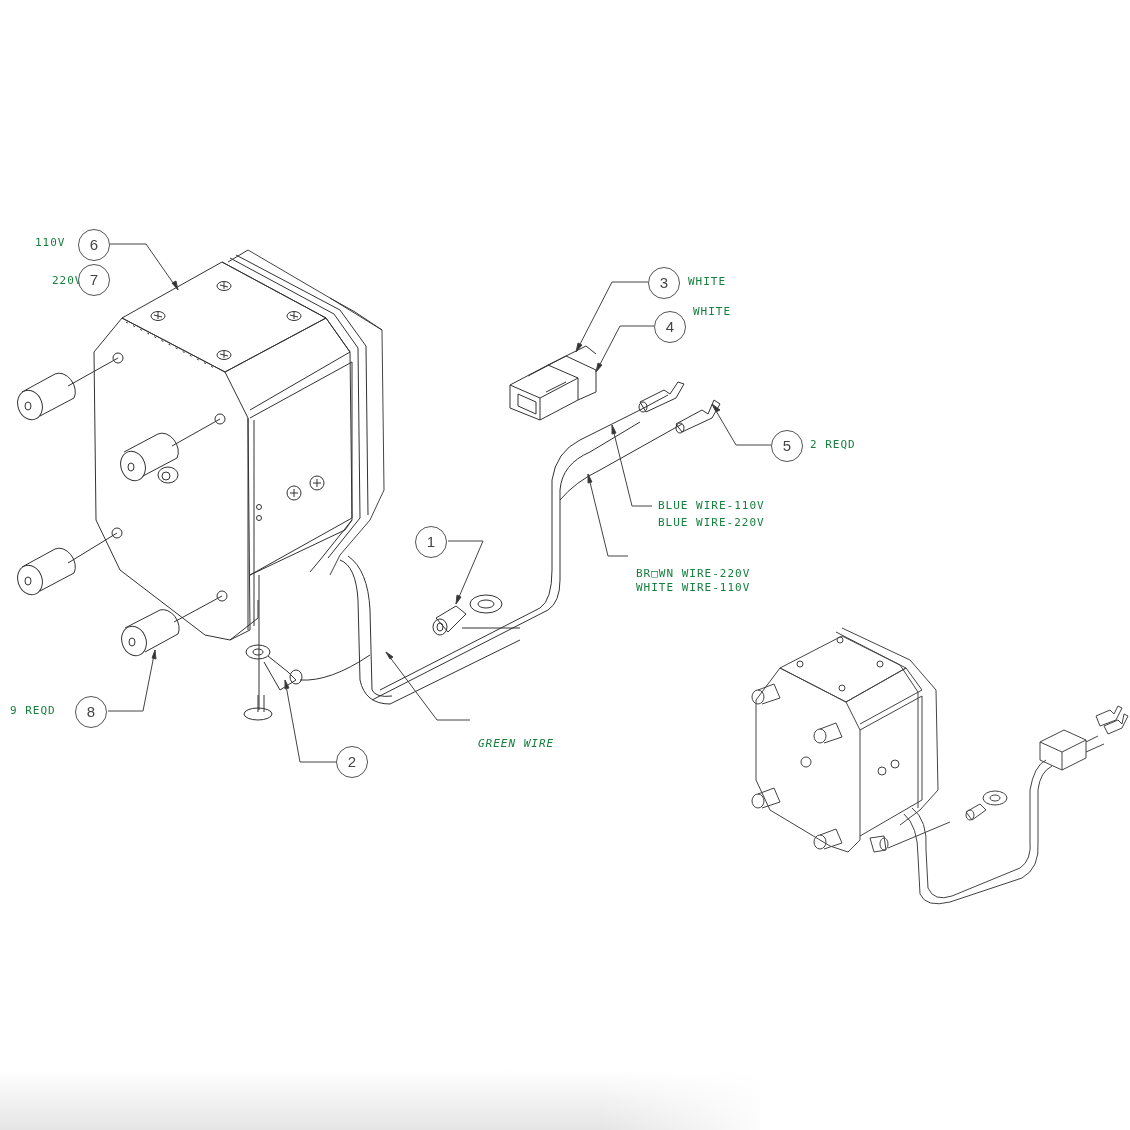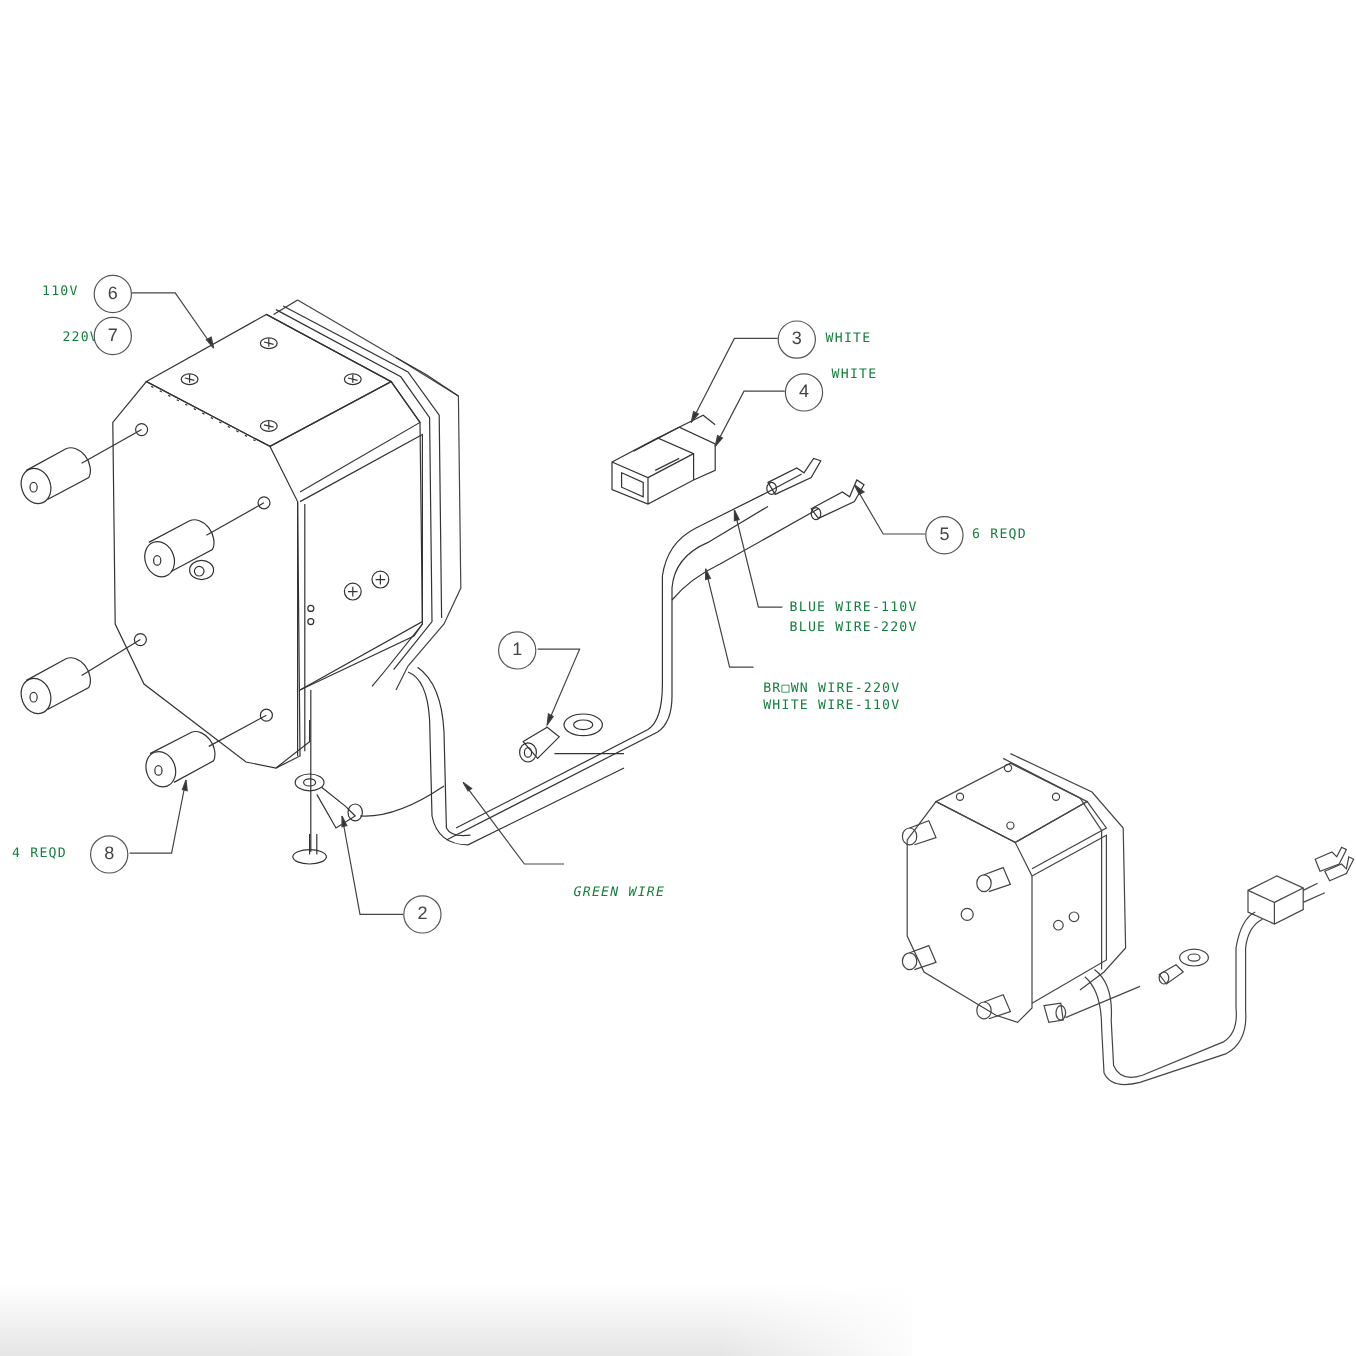--- a/index.html
+++ b/index.html
@@ -228,27 +228,27 @@
 <div class="lbl" style="left:52px;top:273px;">220V</div>
 <div class="balloon" style="left:78px;top:264px;">7</div>
 
 <div class="balloon" style="left:648px;top:267px;">3</div>
 <div class="lbl" style="left:688px;top:274px;">WHITE</div>
 
 <div class="balloon" style="left:654px;top:311px;">4</div>
 <div class="lbl" style="left:693px;top:304px;">WHITE</div>
 
 <div class="balloon" style="left:771px;top:430px;">5</div>
-<div class="lbl" style="left:810px;top:437px;">6 REQD</div>
+<div class="lbl" style="left:810px;top:437px;">2 REQD</div>
 
 <div class="balloon" style="left:415px;top:526px;">1</div>
 
 <div class="balloon" style="left:336px;top:746px;">2</div>
 
-<div class="lbl" style="left:10px;top:703px;">4 REQD</div>
+<div class="lbl" style="left:10px;top:703px;">9 REQD</div>
 <div class="balloon" style="left:75px;top:696px;">8</div>
 
 <div class="lbl" style="left:658px;top:498px;">BLUE WIRE-110V</div>
 <div class="lbl" style="left:658px;top:515px;">BLUE WIRE-220V</div>
 
 <div class="lbl" style="left:636px;top:580px;">WHITE WIRE-110V</div>
 <div class="lbl" style="left:636px;top:566px;">BR□WN WIRE-220V</div>
 
 <div class="lbl" style="left:478px;top:736px;font-style:italic;">GREEN WIRE</div>
 

